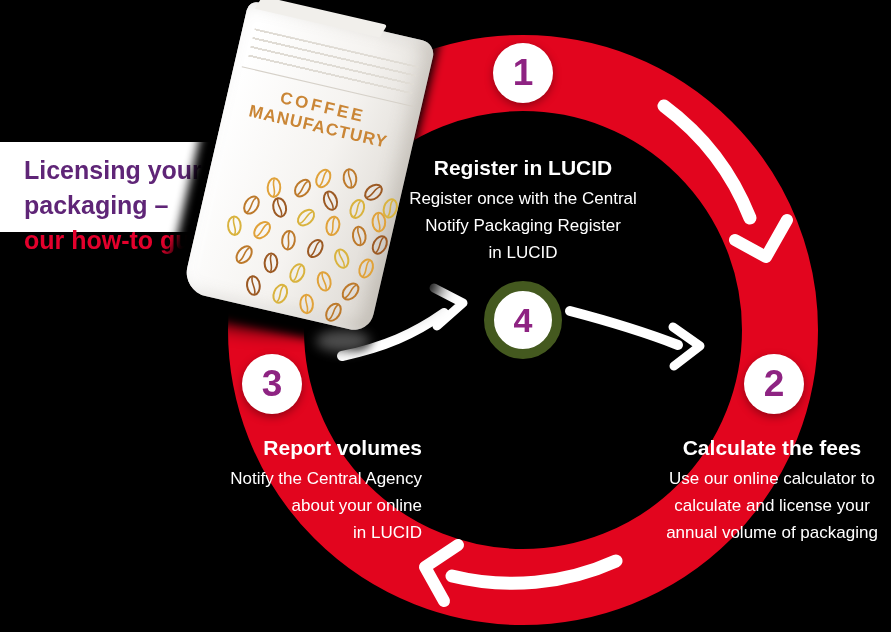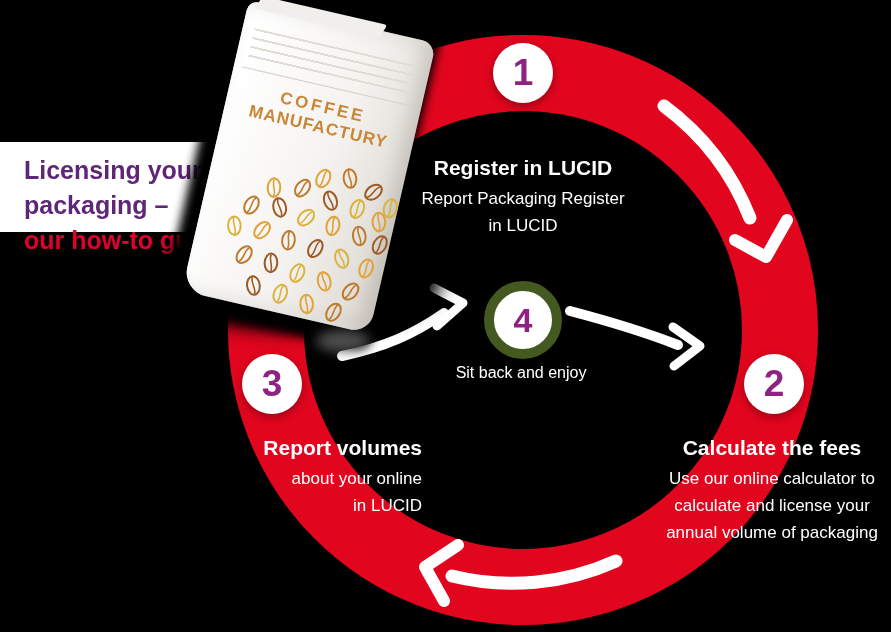--- a/index.html
+++ b/index.html
@@ -123,39 +123,40 @@
     </g>
   </svg>
 
   <div class="badge badge-1">1</div>
   <div class="badge badge-2">2</div>
   <div class="badge badge-3">3</div>
   <div class="badge-4">4</div>
 
   <div class="step-text step-text-1">
     <span class="hd">Register in LUCID</span>
-    <span class="bl">Report Packaging Register</span>
+    <span class="bl">Register once with the Central</span>
+    <span class="bl">Notify Packaging Register</span>
     <span class="bl">in LUCID</span>
   </div>
 
   <div class="step-text step-text-2">
     <span class="hd">Calculate the fees</span>
     <span class="bl">Use our online calculator to</span>
     <span class="bl">calculate and license your</span>
     <span class="bl">annual volume of packaging</span>
   </div>
 
   <div class="step-text step-text-3">
     <span class="hd">Report volumes</span>
+    <span class="bl">Notify the Central Agency</span>
     <span class="bl">about your online</span>
     <span class="bl">in LUCID</span>
   </div>
 
   <div class="step-text step-text-4">
-    <span class="bl">Sit back and enjoy</span>
   </div>
 
   <div class="title-box">
     <span class="t1">Licensing your packaging –</span>
     <span class="t2">our how-to guide</span>
   </div>
 
   <div class="bag-shadow-a"></div>
   <div class="bag-shadow-b"></div>
   <div class="bag-shadow-c"></div>

